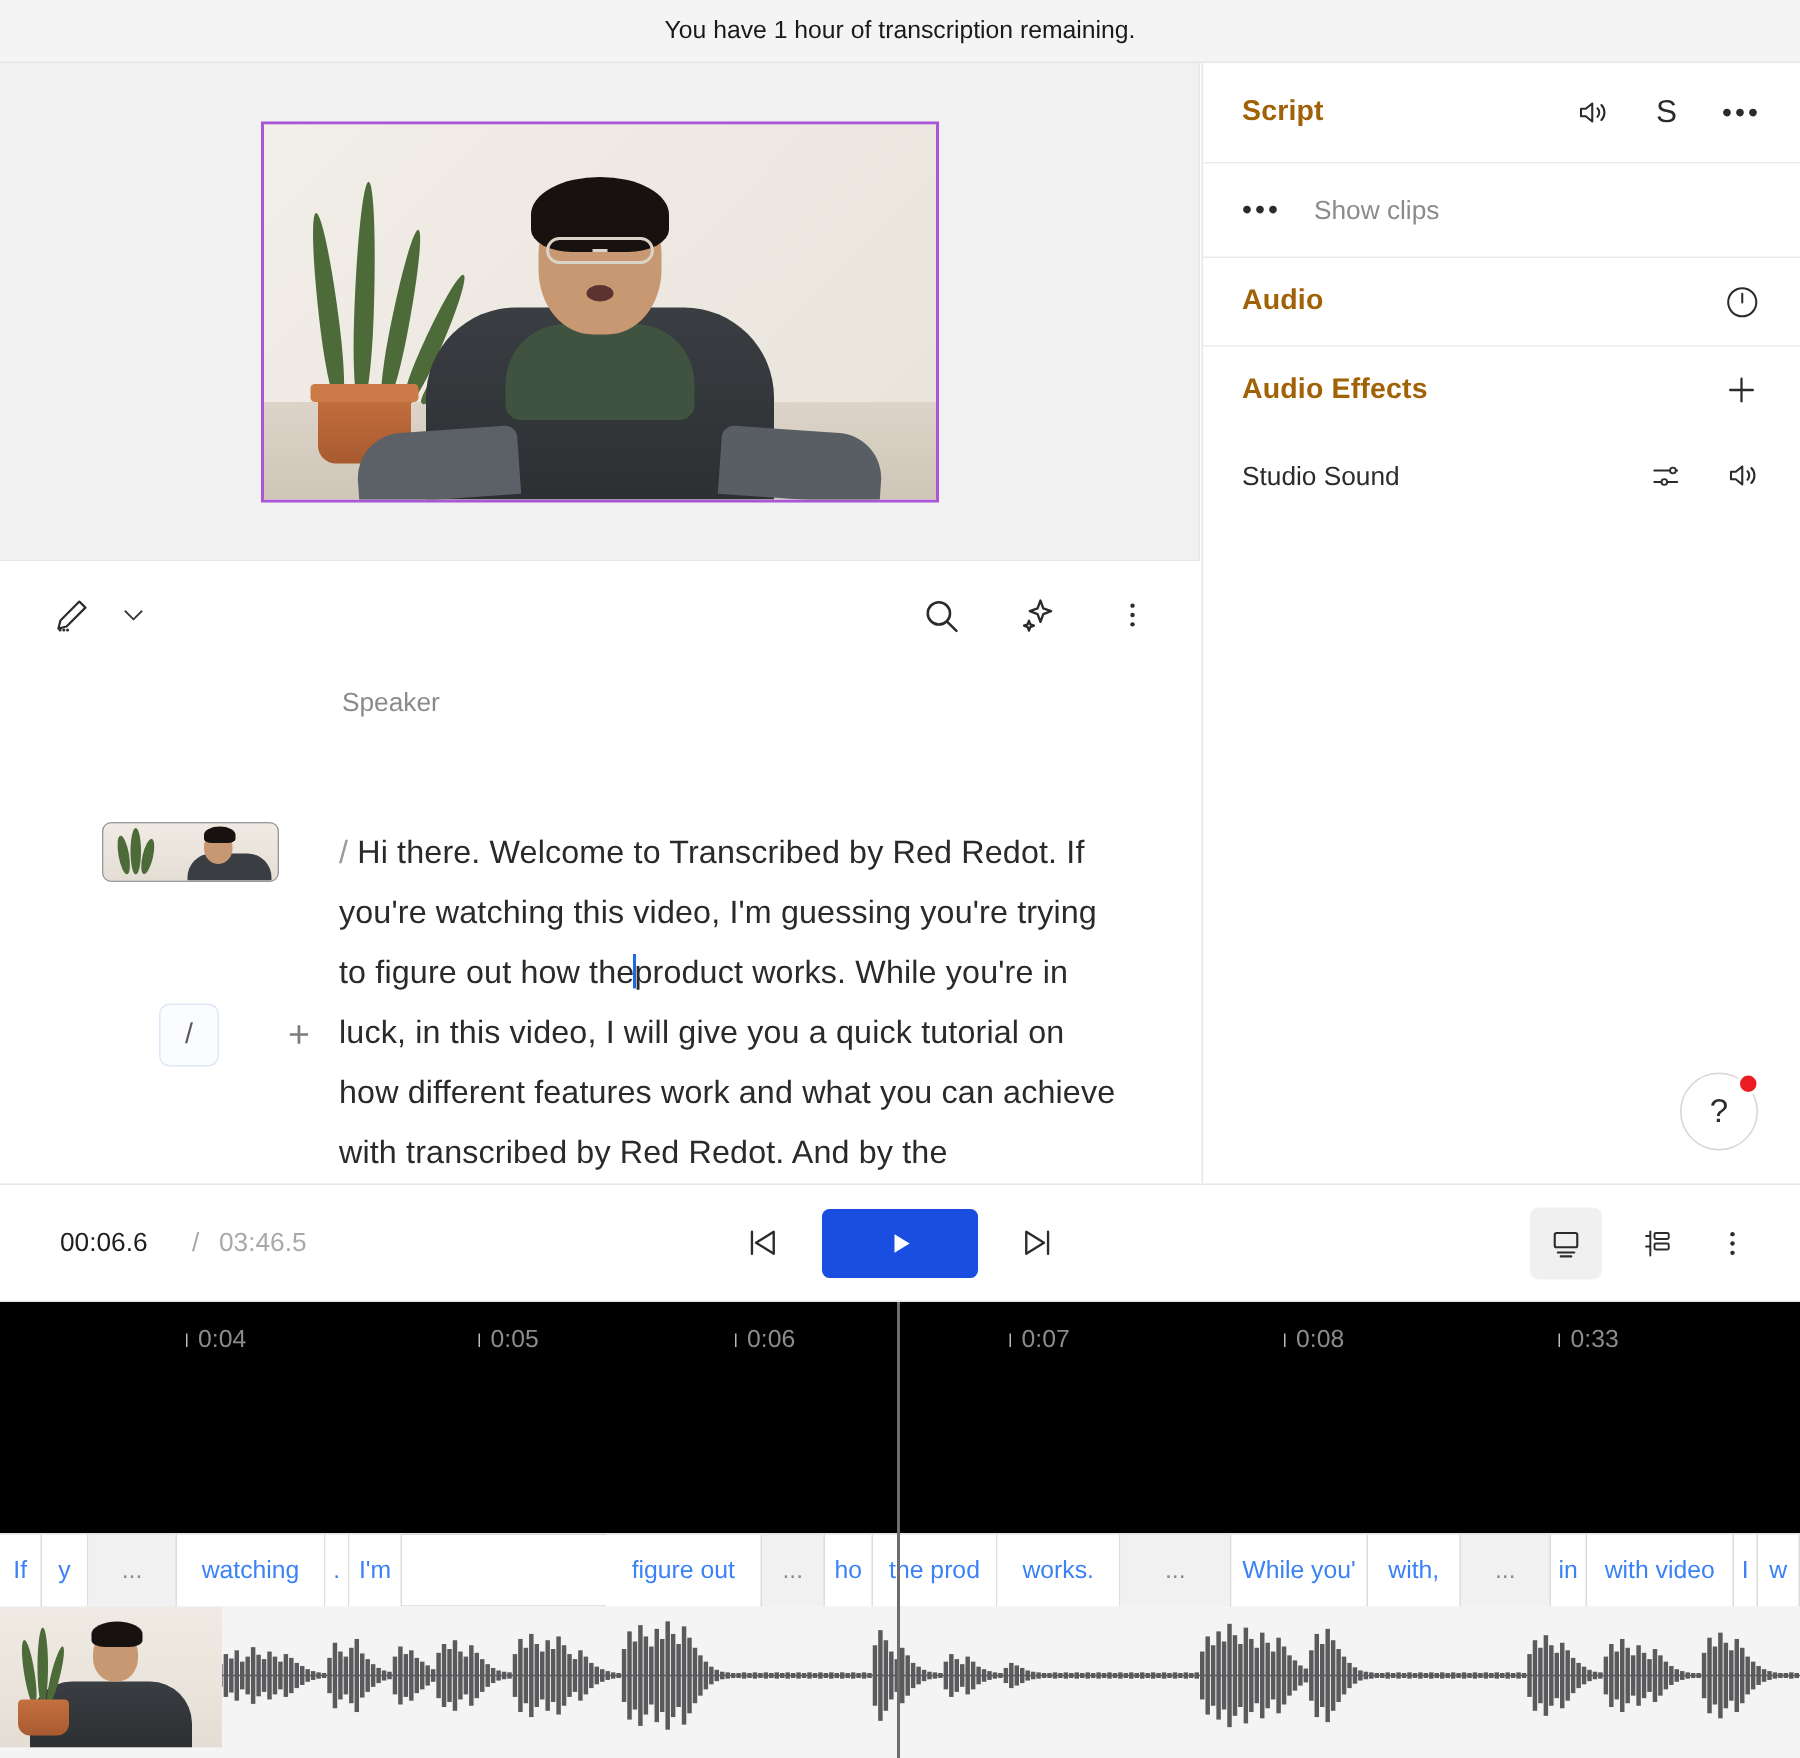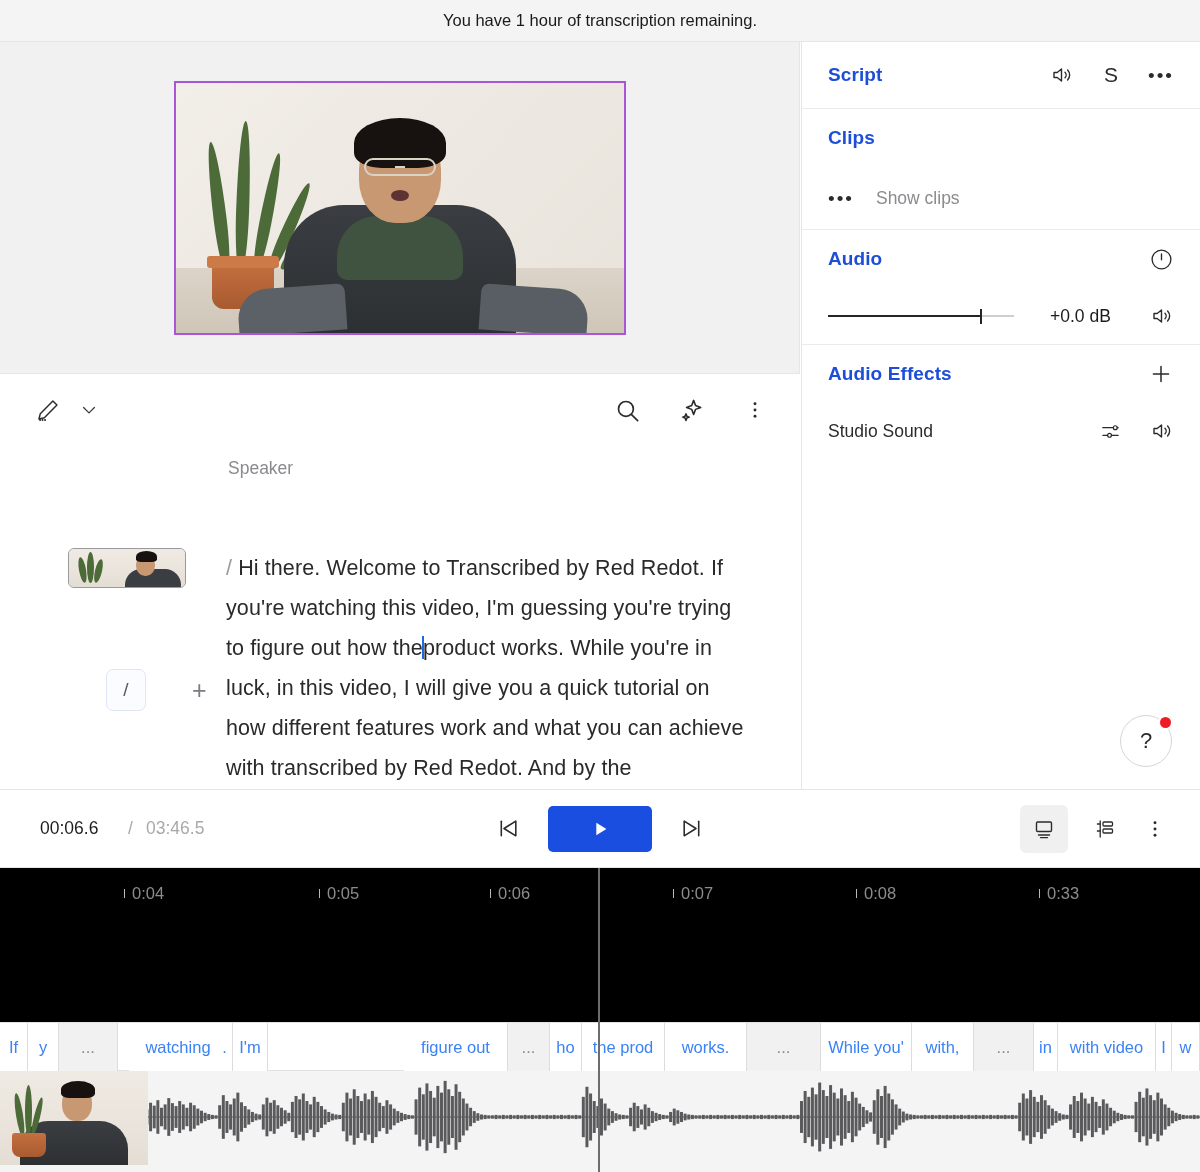--- a/index.html
+++ b/index.html
@@ -72,21 +72,21 @@
   .arm-r { position:absolute; right:8%; bottom:0; width:108px; height:46px;
     background:#585e63; border-radius:8px 30px 0 0; transform: rotate(4deg); }
 
   
   .sidebar {
     position: absolute; left: 801px; top: 42px; width: 399px; height: 747px;
     background: #ffffff; border-left: 1px solid #e6e6e6;
   }
   .sb-sec { border-bottom: 1px solid #eaeaea; }
   .sb-row { display: flex; align-items: center; padding: 0 26px; }
-  .sb-title { font-size: 19px; font-weight: 600; color: #1d4ed8; letter-spacing: .1px; }
+  .sb-title { font-size: 19px; font-weight: 600; color: #a16207; letter-spacing: .1px; }
   .sb-head { height: 66px; }
   .sb-head .icons { margin-left: auto; display: flex; align-items: center; gap: 30px; }
   .ic { color: #2b2b2b; display: flex; align-items: center; justify-content: center; cursor: pointer; }
   .ic svg { display: block; }
 
   .clips-title-row { height: 58px; }
   .clips-show-row { height: 62px; gap: 22px; }
   .show-clips { font-size: 17.5px; color: #8b8b8f; }
   .dots-h { letter-spacing: 2px; font-size: 19px; color: #2b2b2b; line-height: 1; }
 
@@ -278,55 +278,37 @@
                 <path d="M17.6 7a7.2 7.2 0 0 1 0 10"></path>
             </svg>
           </span>
           <span class="ic" style="font-size:21px;">S</span>
           <span class="ic dots-h">•••</span>
         </div>
       </div>
     </div>
 
     <div class="sb-sec">
-      <div class="sb-row clips-title-row">
-        <div class="sb-title">Clips</div>
-      </div>
       <div class="sb-row clips-show-row">
         <span class="ic dots-h">•••</span>
         <span class="show-clips">Show clips</span>
       </div>
     </div>
 
     <div class="sb-sec">
       <div class="sb-row audio-title-row">
         <div class="sb-title">Audio</div>
         <div class="icons" style="margin-left:auto;">
           <span class="ic">
             <svg width="25" height="25" viewBox="0 0 24 24" fill="none" stroke="#2b2b2b" stroke-width="1.3" stroke-linecap="round">
               <circle cx="12" cy="12" r="9"></circle>
                 <path d="M12 6.6v5.6"></path>
             </svg>
           </span>
         </div>
-      </div>
-      <div class="sb-row audio-slider-row">
-        <div class="slider-wrap">
-          <div class="slider-track"></div>
-          <div class="slider-fill" id="gain-fill" style="width: 82%;"></div>
-          <div class="slider-knob" id="gain-knob" style="left: calc(82% - 1px);"></div>
-        </div>
-        <span class="db-label">+0.0 dB</span>
-        <span class="ic spk">
-          <svg width="24" height="24" viewBox="0 0 24 24" fill="none" stroke="#2b2b2b" stroke-width="1.4" stroke-linecap="round" stroke-linejoin="round">
-            <path d="M4 9.5h3.2L11.5 6v12L7.2 14.5H4z"></path>
-            <path d="M15 9.2a4 4 0 0 1 0 5.6"></path>
-              <path d="M17.6 7a7.2 7.2 0 0 1 0 10"></path>
-          </svg>
-        </span>
       </div>
     </div>
 
     <div class="sb-sec" style="border-bottom:none;">
       <div class="sb-row fx-title-row">
         <div class="sb-title">Audio Effects</div>
         <div class="icons" style="margin-left:auto;">
           <span class="ic">
             <svg width="26" height="26" viewBox="0 0 24 24" fill="none" stroke="#2b2b2b" stroke-width="1.4" stroke-linecap="round">
               <path d="M12 5v14M5 12h14"></path>
@@ -501,21 +483,21 @@
       <div class="tick" style="left: 1039px;">
         <span class="tick-mark"></span>
         <span>0:33</span>
       </div>
     </div>
 
   <div class="chips" id="chips">
       <div class="chip" style="left: 0px; width: 28px;">If</div>
       <div class="chip" style="left: 28px; width: 31px;">y</div>
       <div class="chip gap" style="left: 59px; width: 59px;">...</div>
-      <div class="chip" style="left: 118px; width: 99px; margin-left: 11px;">watching</div>
+      <div class="chip" style="left: 118px; width: 99px;">watching</div>
       <div class="chip" style="left: 217px; width: 16px;">.</div>
       <div class="chip" style="left: 233px; width: 35px;">I'm</div>
       <div class="chip" style="left: 404px; width: 104px;">figure out</div>
       <div class="chip gap" style="left: 508px; width: 42px;">...</div>
       <div class="chip" style="left: 550px; width: 32px;">ho</div>
       <div class="chip" style="left: 582px; width: 83px;">the prod</div>
       <div class="chip" style="left: 665px; width: 82px;">works.</div>
       <div class="chip gap" style="left: 747px; width: 74px;">...</div>
       <div class="chip" style="left: 821px; width: 91px;">While you'</div>
       <div class="chip" style="left: 912px; width: 62px;">with,</div>

